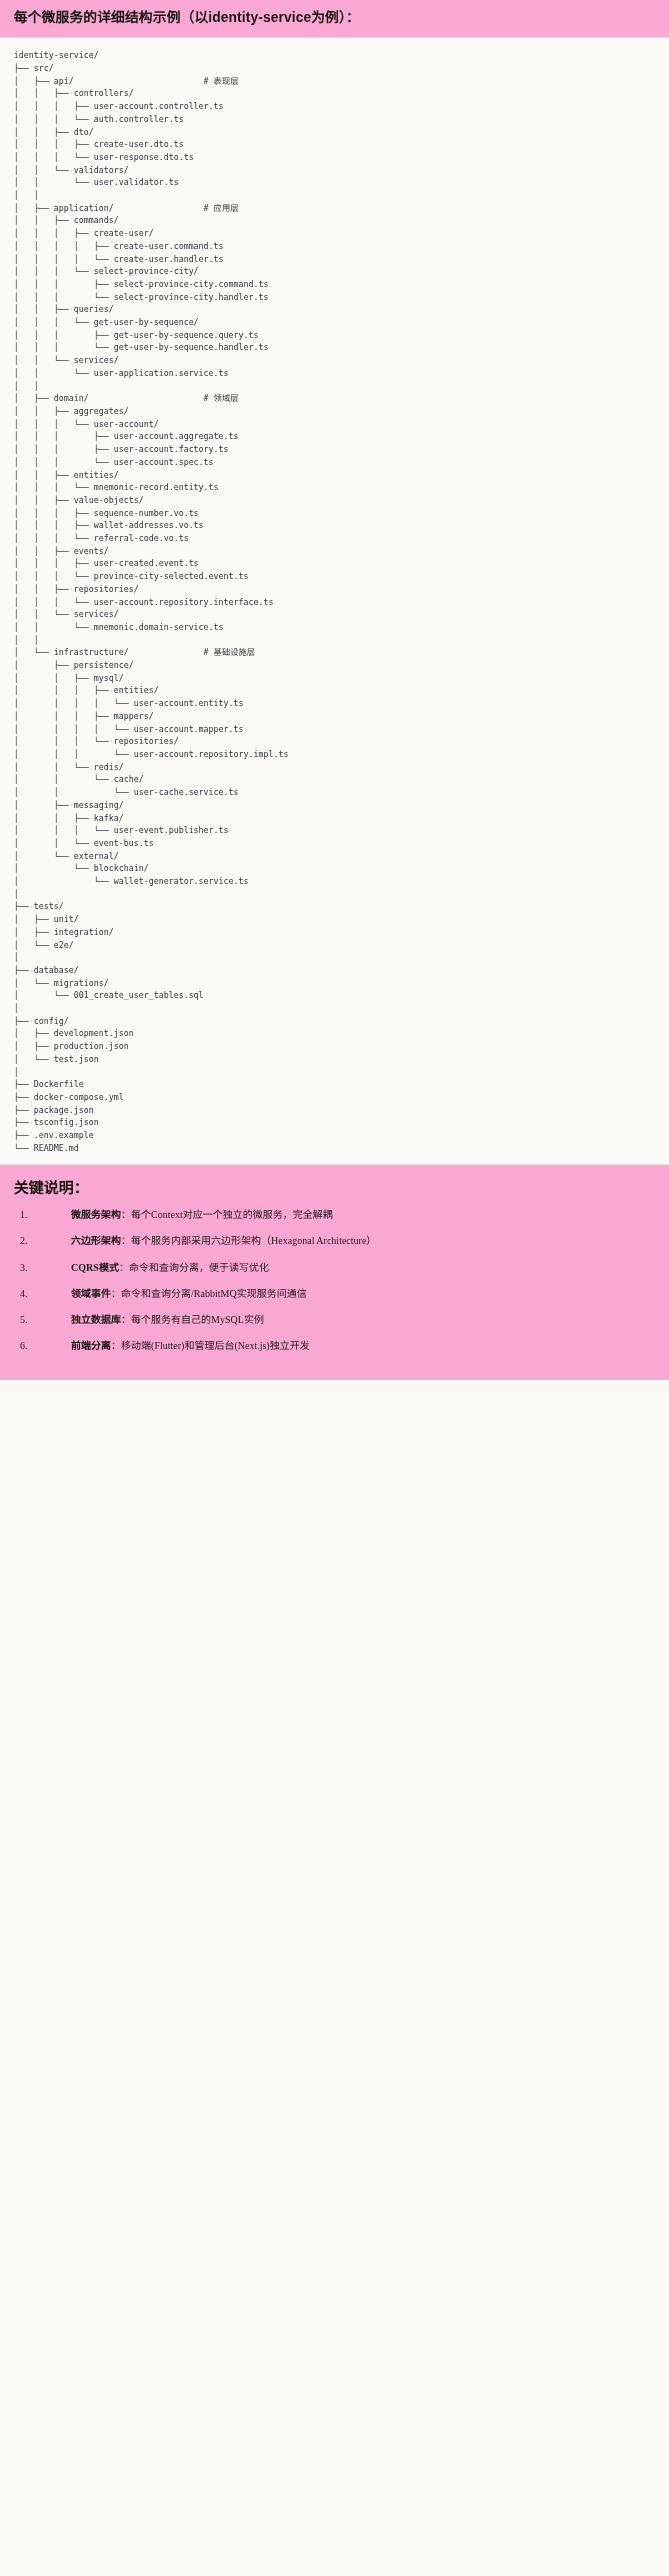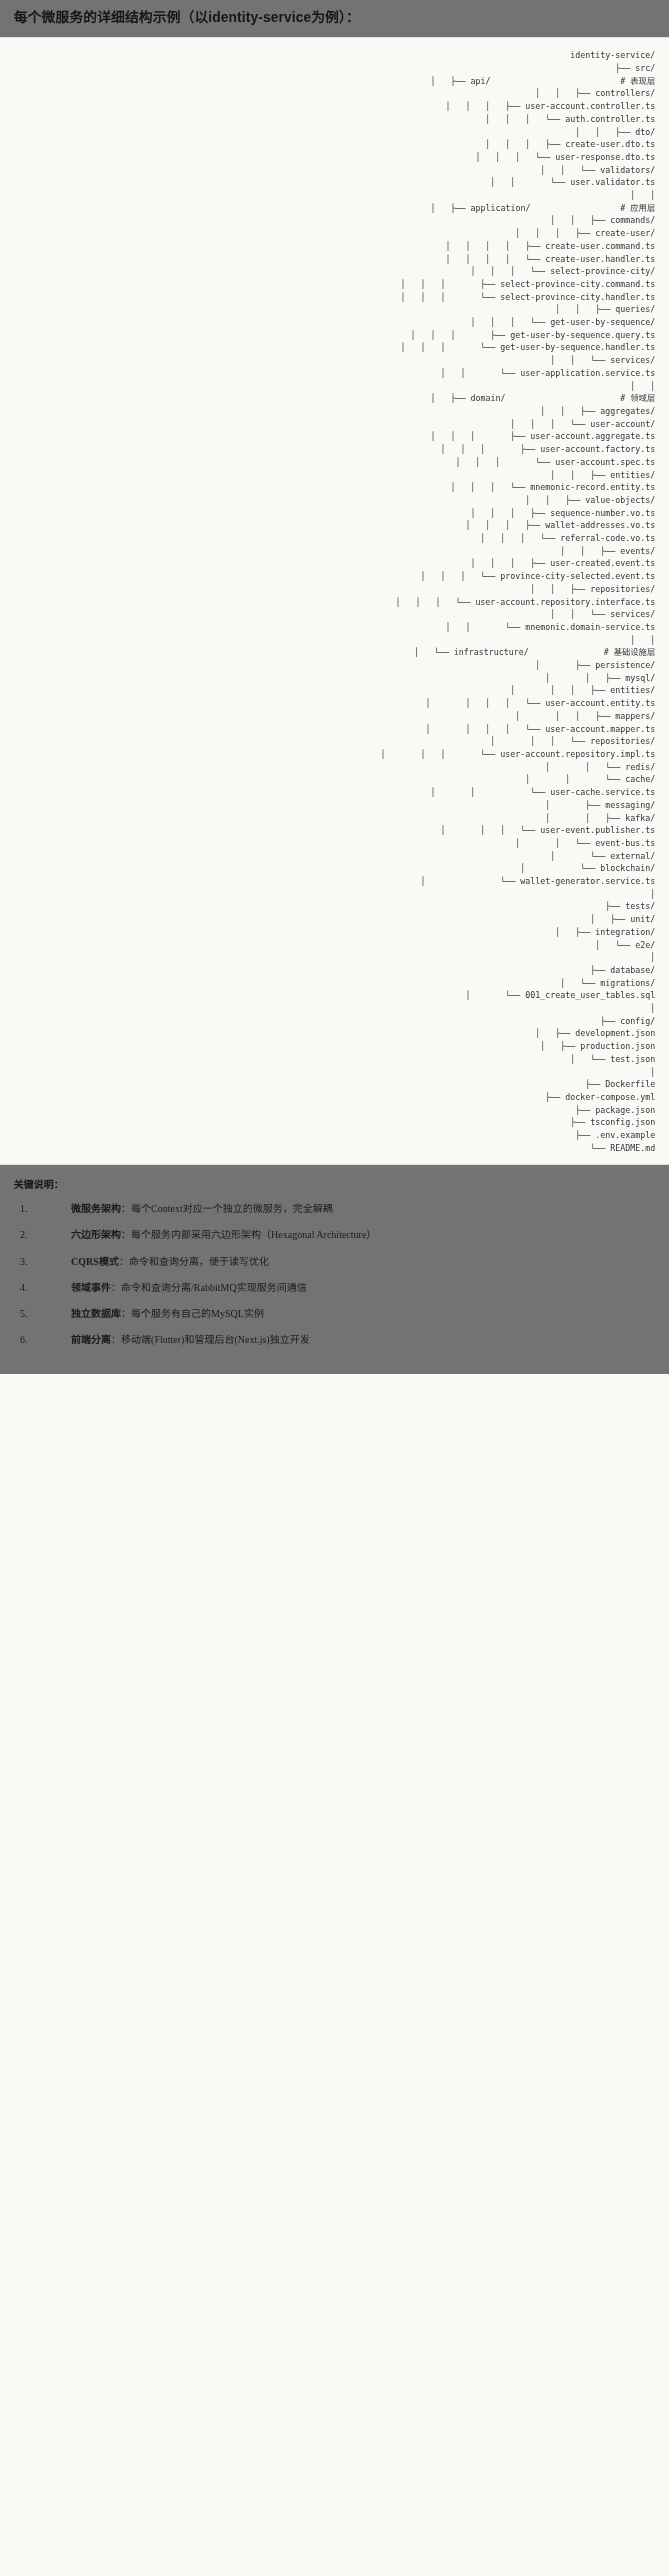--- a/index.html
+++ b/index.html
@@ -11,21 +11,21 @@
   body {
     width: 669px;
     font-family: "Liberation Serif", "DejaVu Serif", serif;
     color: #1b1b19;
     -webkit-font-smoothing: antialiased;
   }
 
   .page {
     width: 669px;
     box-sizing: border-box;
-    background: #737373;
+    background: #f9a8d4;
     padding: 0;
   }
 
   
   .doc-heading {
     font-family: "Liberation Sans", "DejaVu Sans", sans-serif;
     font-weight: bold;
     font-size: 13.8px;
     line-height: 1.35;
     color: #17160f;
@@ -38,40 +38,39 @@
     height: 0.6px;
     background: #e3e1d8;
     border: 0;
     margin: 0;
   }
 
   
   .code-block {
     padding: 11.3px 13.8px 10px 13.8px;
     background: #faf9f5;
-    text-align: right;
   }
   pre.tree {
     margin: 0;
     font-family: "DejaVu Sans Mono", "Liberation Mono", monospace;
     font-size: 8.3px;
     line-height: 12.7px;
     color: #32343a;
     white-space: pre;
     tab-size: 4;
   }
 
   
   .keypoints {
     padding: 11.3px 13.8px 16.3px 13.8px;
   }
   .keypoints h3 {
     font-family: "Liberation Sans", "DejaVu Sans", sans-serif;
     font-weight: bold;
-    font-size: 10px;
+    font-size: 15px;
     margin: 0 0 10px 0;
     color: #17160f;
   }
   ol.kp-list {
     margin: 0 0 10px 0;
     padding-left: 16.3px;
     list-style-position: outside;
   }
   ol.kp-list li {
     font-size: 10px;

